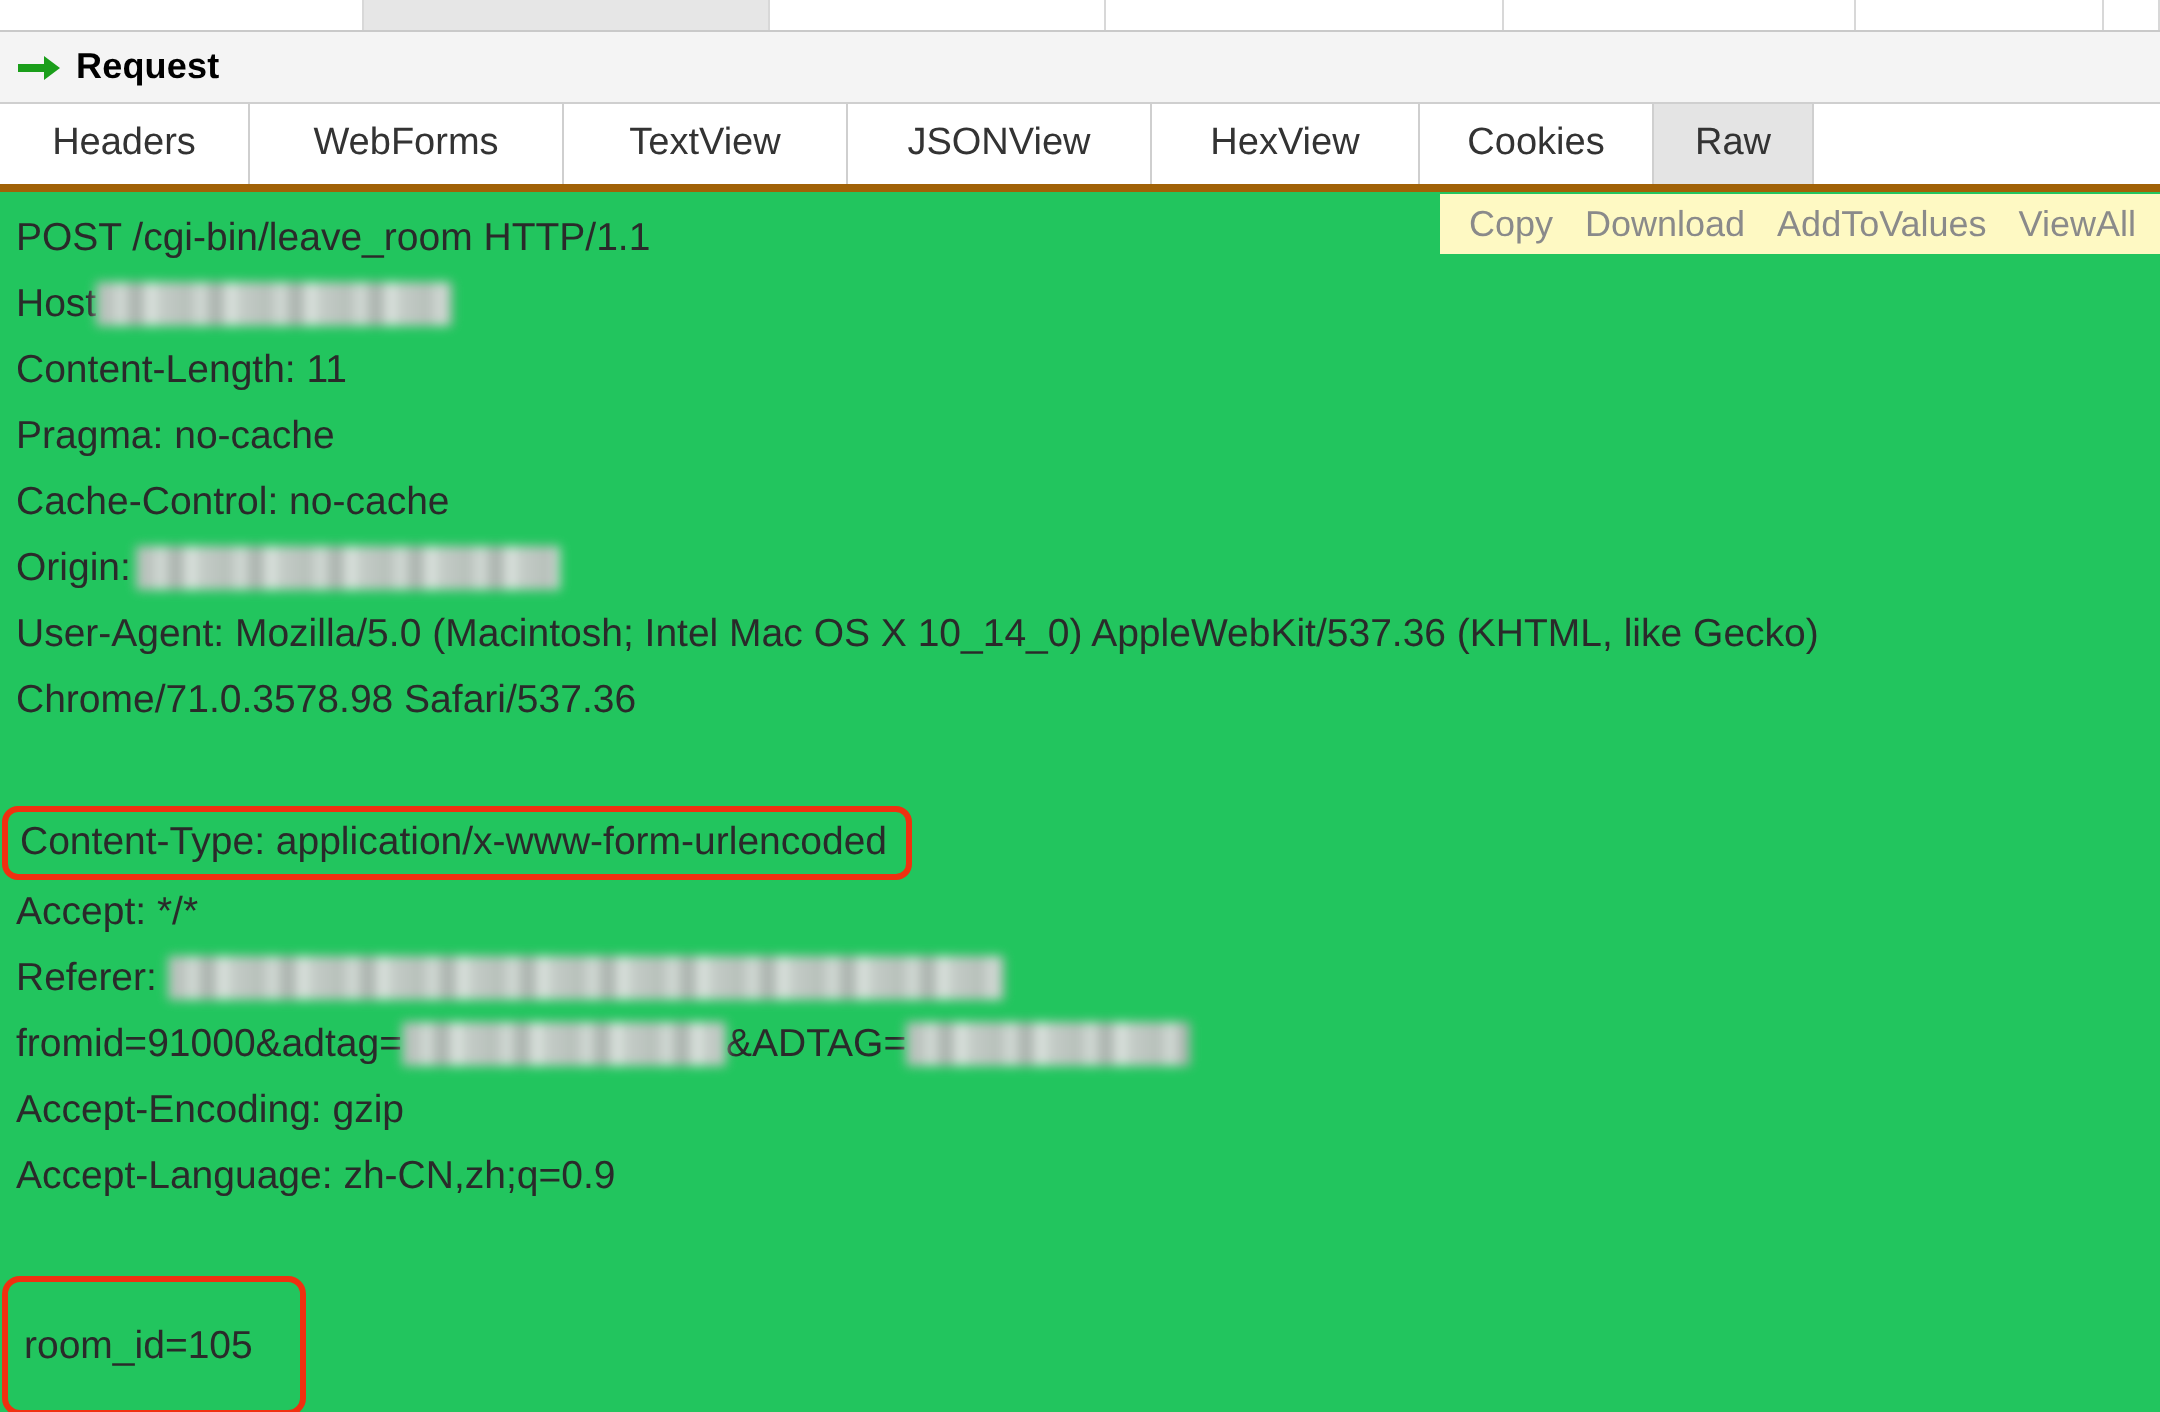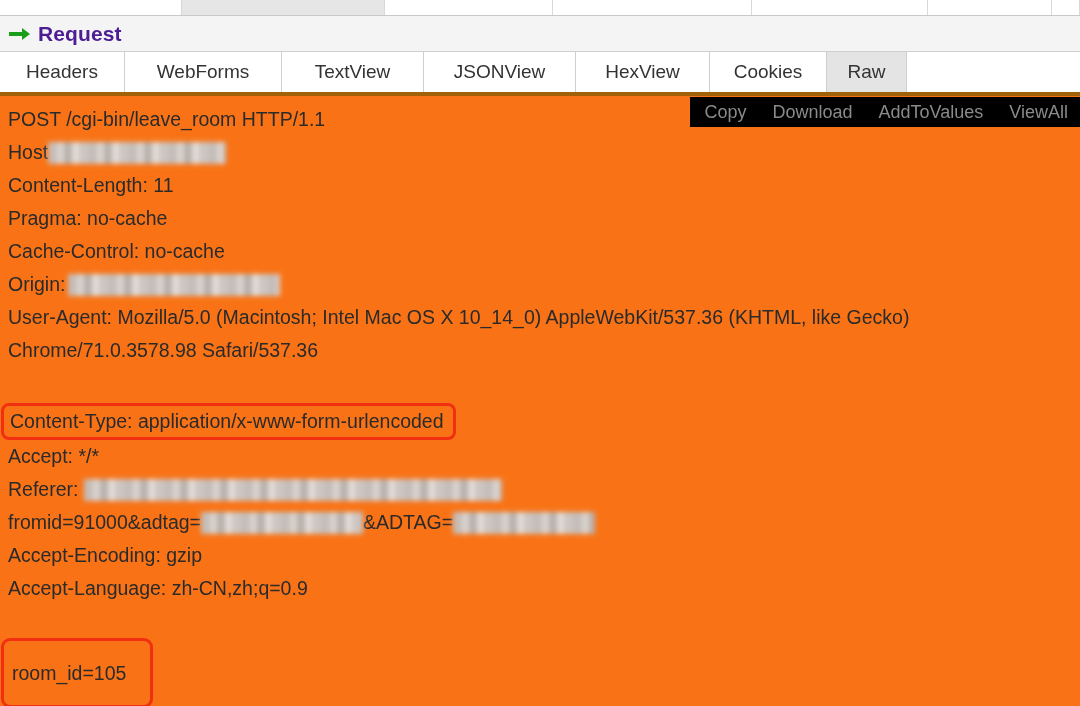--- a/index.html
+++ b/index.html
@@ -52,23 +52,23 @@
     padding-left: 9px;
   }
   .arrow-icon {
     display: inline-block;
     width: 22px;
     height: 14px;
     margin-right: 7px;
     flex: 0 0 auto;
   }
   .request-title {
-    font-size: 21px;
+    font-size: 18px;
     font-weight: bold;
-    color: #4c1d95;
+    color: #000000;
     letter-spacing: 0.1px;
   }
 
   
   .tab-row {
     position: absolute;
     top: 52px; left: 0;
     width: 1080px;
     height: 44px;
     background: #ffffff;
@@ -97,44 +97,44 @@
     height: 100%;
     background: #ffffff;
   }
 
   
   .toolbar {
     position: absolute;
     top: 97px;
     right: 0;
     height: 30px;
-    background: #000000;
+    background: #fef9c3;
     display: flex;
     align-items: center;
     padding: 0 12px 0 14px;
     box-sizing: border-box;
-    gap: 26px;
+    gap: 16px;
     text-align: right;
   }
   .toolbar-link {
     font-size: 18px;
     color: #8a8a8a;
     white-space: nowrap;
     cursor: default;
   }
 
   
   .raw-body {
     position: absolute;
     top: 96px; left: 0;
     width: 1080px;
     height: 610px;
     padding: 7px 0 0 8px;
     box-sizing: border-box;
-    background: #f97316;
+    background: #22c55e;
   }
   .line {
     font-size: 19.5px;
     line-height: 33px;
     color: #2a2a2a;
     white-space: pre;
     position: relative;
   }
   .line.wrapped {
     white-space: normal;

